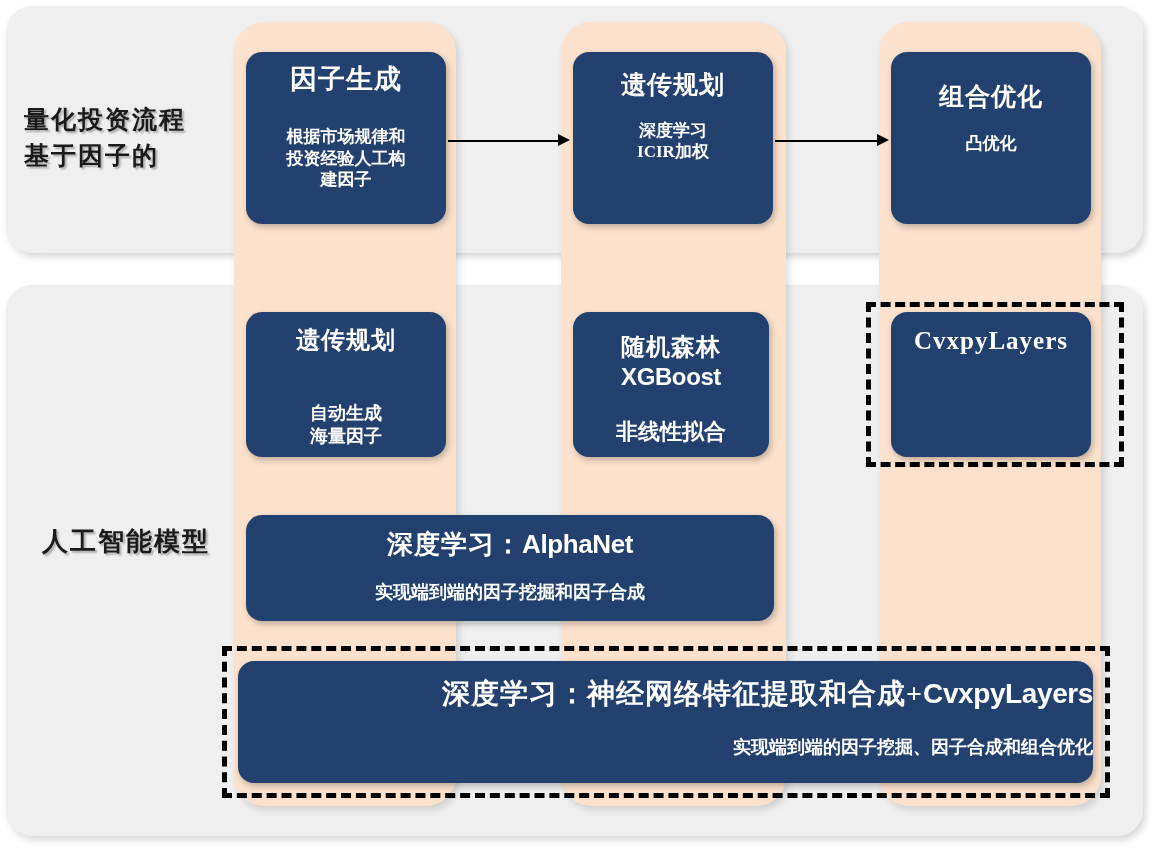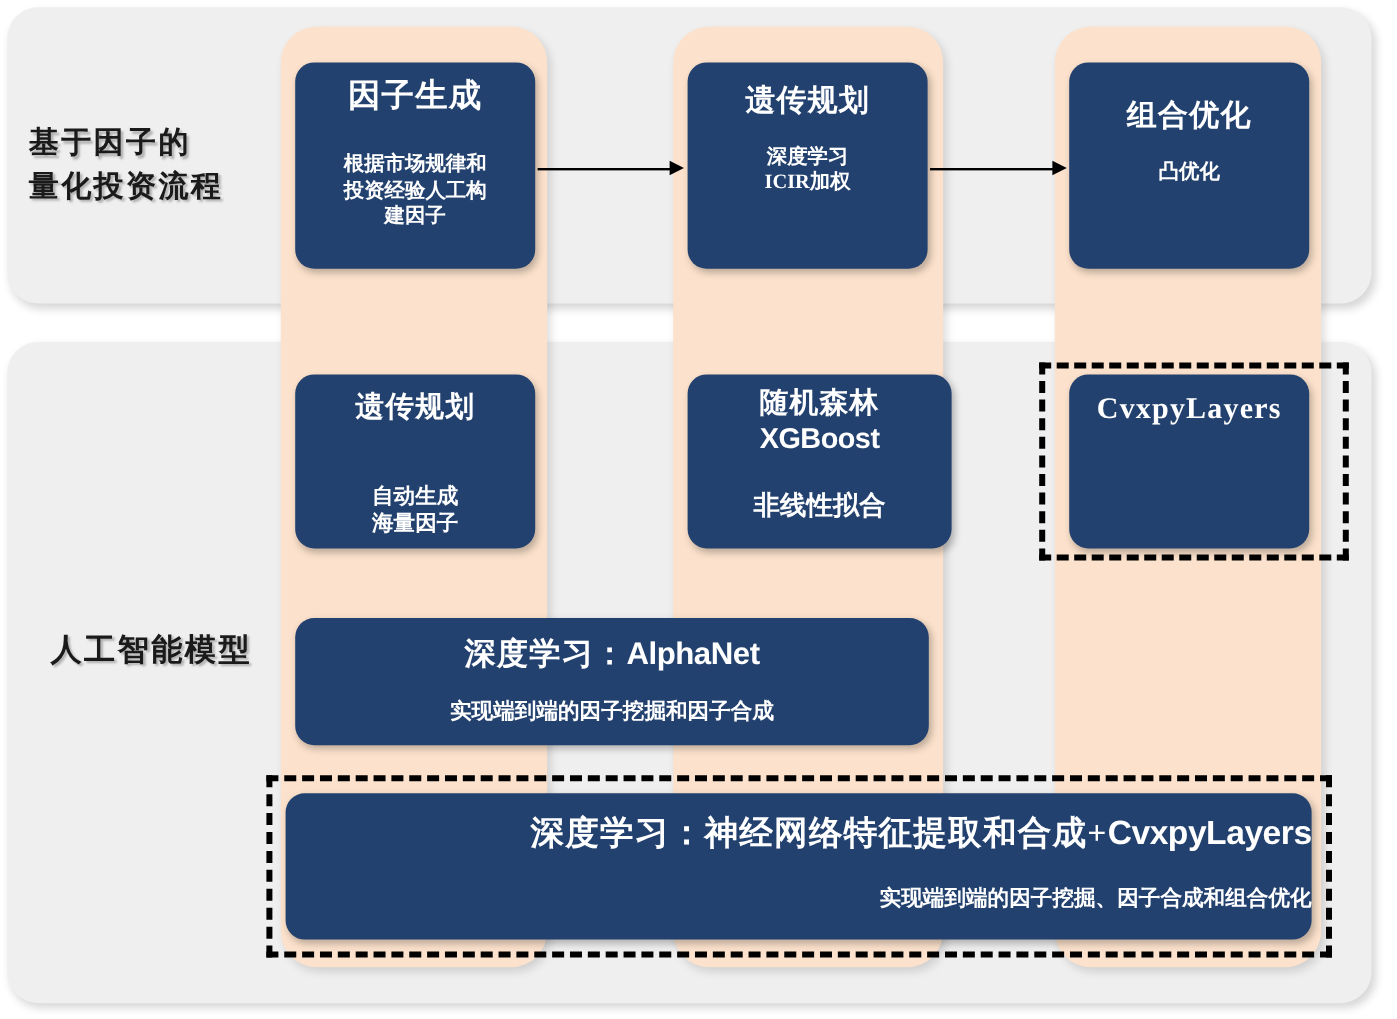--- a/index.html
+++ b/index.html
@@ -76,21 +76,21 @@
 
   #box-factor-gen   .title { font-size: 27px; margin-bottom: 30px; }
   #box-factor-gen   .sub   { font-size: 17px; }
   #box-multi-factor .title { font-size: 25px; margin-bottom: 20px; }
   #box-multi-factor .sub   { font-size: 17px; }
   #box-portfolio    .title { font-size: 25px; margin-bottom: 22px; }
   #box-portfolio    .sub   { font-size: 17px; font-family: Liberation Mono, monospace; }
 
   
   #box-genetic   { left: 246px; top: 312px; width: 200px; height: 145px; padding-top: 14px; }
-  #box-forest    { left: 573px; top: 312px; width: 220px; height: 145px; padding-top: 10px; }
+  #box-forest    { left: 573px; top: 312px; width: 196px; height: 145px; padding-top: 10px; justify-content: center; }
   #box-cvxpy     { left: 891px; top: 312px; width: 200px; height: 145px; padding-top: 14px; }
 
   #box-genetic .title { font-size: 24px; margin-bottom: 24px; }
   #box-genetic .sub   { font-size: 18px; margin-top: 24px; }
   #box-forest  .title { font-size: 24px; line-height: 1.22; margin-bottom: 26px; }
   #box-forest  .sub   { font-size: 22px; }
   #box-cvxpy   .title { font-size: 25px; margin-bottom: 22px; }
   #box-cvxpy   .sub   { font-size: 17px; }
 
   
@@ -155,22 +155,22 @@
 <div id="canvas">
 
   <div id="panel-top" class="gray-panel"></div>
   <div id="panel-bottom" class="gray-panel"></div>
 
   <div id="col-1" class="peach-col"></div>
   <div id="col-2" class="peach-col"></div>
   <div id="col-3" class="peach-col"></div>
 
   <div id="label-quant" class="row-label">
+    <div>量化投资流程</div>
     <div>基于因子的</div>
-    <div>量化投资流程</div>
   </div>
   <div id="label-ai" class="row-label">人工智能模型</div>
 
   <div id="box-factor-gen" class="navy-box">
     <div class="title">因子生成</div>
     <div class="sub">
       <div>根据市场规律和</div>
       <div>投资经验人工构</div>
       <div>建因子</div>
     </div>

